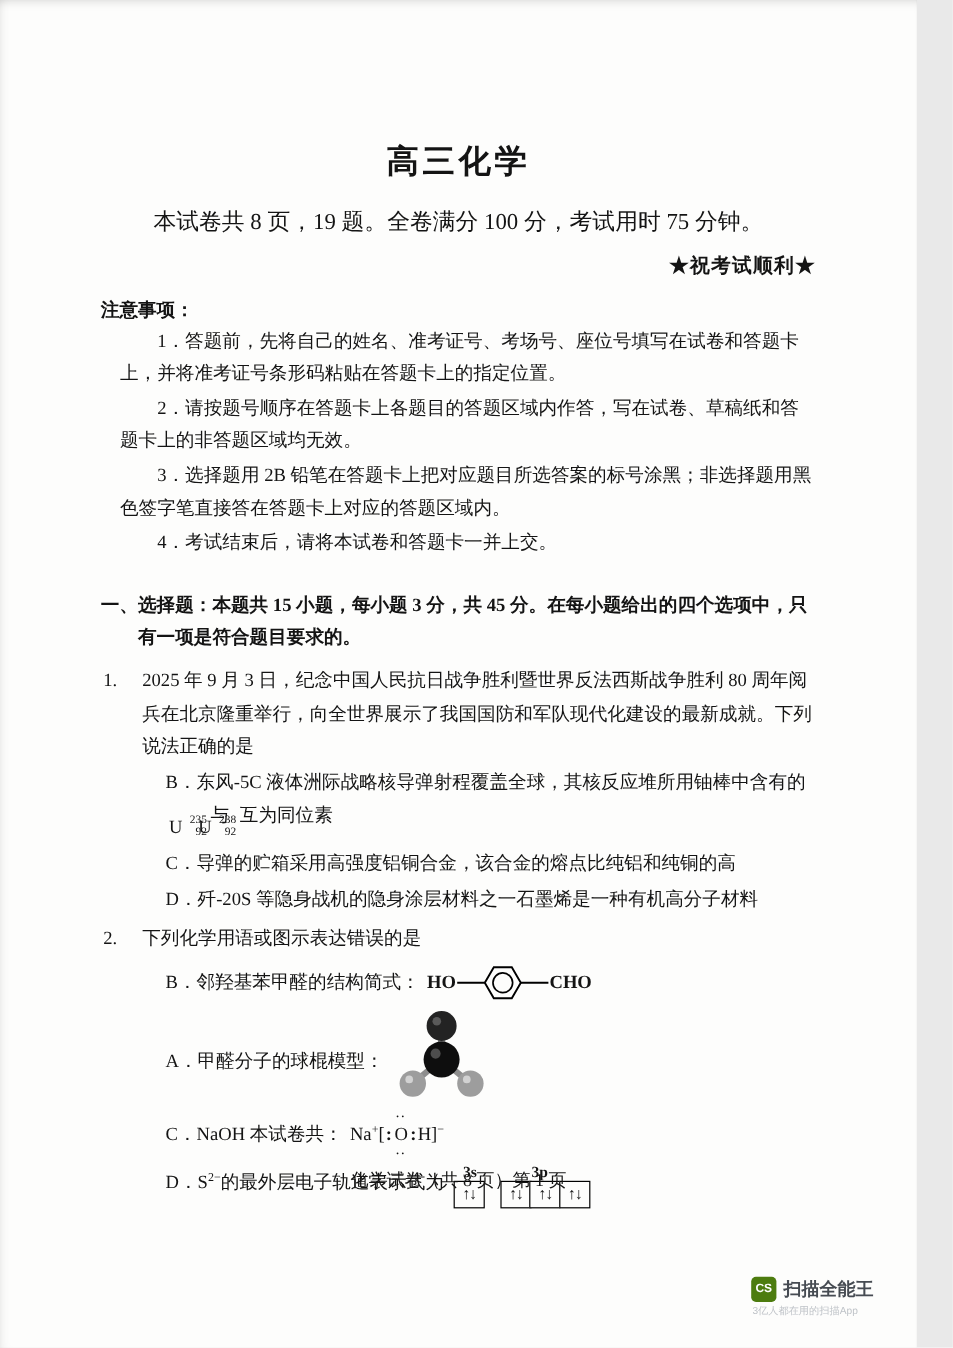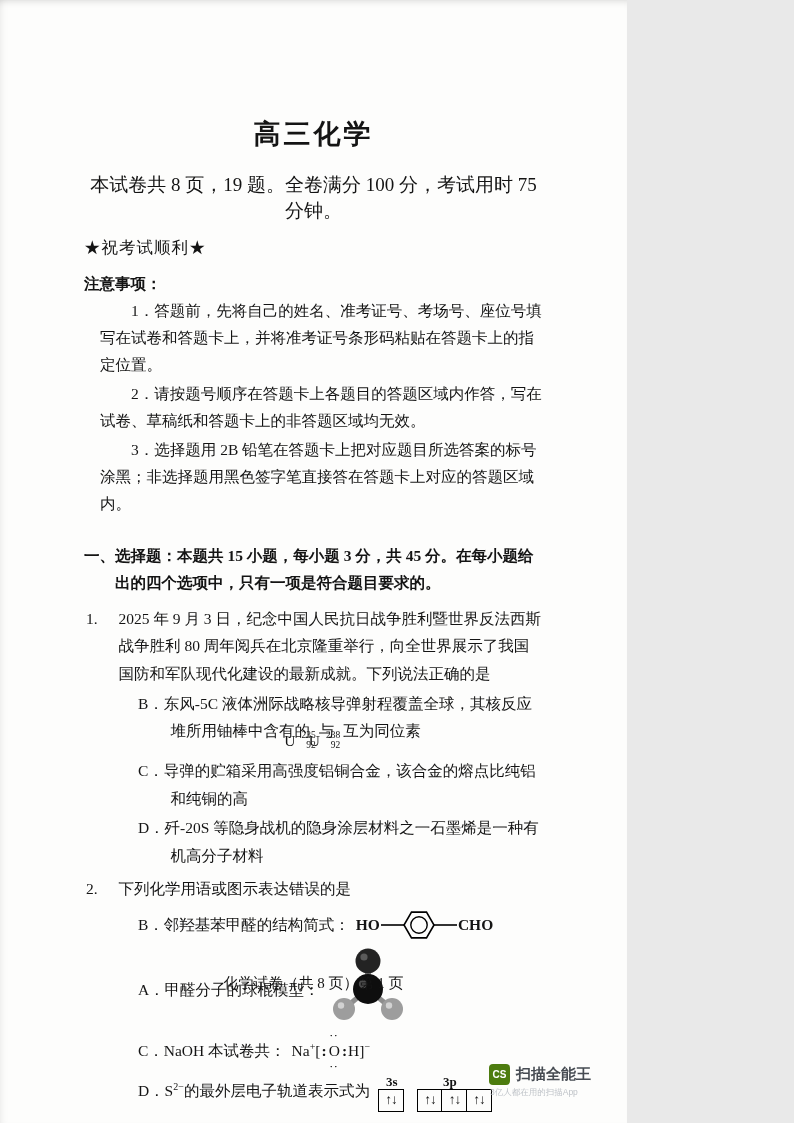--- a/index.html
+++ b/index.html
@@ -3,29 +3,29 @@
 <meta charset="utf-8">
 <style>
   html,body{margin:0;padding:0;}
   body{
     width:794px;height:1123px;
     background:#e9e9e9;
     font-family:"Liberation Serif","DejaVu Serif",serif;
     color:#141414;
   }
   .sheet{
-    position:relative;width:627px;height:1123px;background:#fdfdfc;overflow:hidden;
+    position:relative;width:764px;height:1123px;background:#fdfdfc;overflow:hidden;
     box-shadow:inset 0 7px 9px -7px rgba(0,0,0,.18), inset 7px 0 9px -7px rgba(0,0,0,.10);
   }
   .content{padding:116px 84px 0 84px;}
   .page-title{
     text-align:center;font-size:27px;font-weight:700;letter-spacing:3px;margin:0 0 20px 0;
   }
   .meta{text-align:center;font-size:19px;margin:0 0 13px 0;}
-  .wish{text-align:left;font-size:16.5px;font-weight:400;letter-spacing:1px;margin:0 0 15px 0;}
+  .wish{text-align:right;font-size:16.5px;font-weight:700;letter-spacing:1px;margin:0 0 15px 0;}
   .notice-title{font-weight:700;font-size:15.5px;margin:8px 0 3px 0;}
   .notice{font-size:15.5px;line-height:1.74;text-indent:2em;margin:0 0 2px 16px;}
   .section-title{
     font-weight:700;font-size:15.5px;line-height:1.78;margin:24px 0 8px 0;
     padding-left:2em;text-indent:-2em;
   }
   .question{display:flex;font-size:15.5px;line-height:1.78;margin:4px 0 2px 0;}
   .qnum{flex:none;width:2.1em;padding-left:2px;}
   .qbody{flex:1;min-width:0;}
   .stem{margin:0;}
@@ -83,20 +83,21 @@
     <h1 class="page-title">高三化学</h1>
 
     <p class="meta">本试卷共 8 页，19 题。全卷满分 100 分，考试用时 75 分钟。</p>
 
     <p class="wish">★祝考试顺利★</p>
 
     <p class="notice-title">注意事项：</p>
     <p class="notice">1．答题前，先将自己的姓名、准考证号、考场号、座位号填写在试卷和答题卡上，并将准考证号条形码粘贴在答题卡上的指定位置。</p>
     <p class="notice">2．请按题号顺序在答题卡上各题目的答题区域内作答，写在试卷、草稿纸和答题卡上的非答题区域均无效。</p>
     <p class="notice">3．选择题用 2B 铅笔在答题卡上把对应题目所选答案的标号涂黑；非选择题用黑色签字笔直接答在答题卡上对应的答题区域内。</p>
+    <p class="notice">4．考试结束后，请将本试卷和答题卡一并上交。</p>
 
     <p class="section-title">一、选择题：本题共 15 小题，每小题 3 分，共 45 分。在每小题给出的四个选项中，只有一项是符合题目要求的。</p>
 
     <div class="question">
       <span class="qnum">1.</span>
       <div class="qbody">
         <p class="stem">2025 年 9 月 3 日，纪念中国人民抗日战争胜利暨世界反法西斯战争胜利 80 周年阅兵在北京隆重举行，向全世界展示了我国国防和军队现代化建设的最新成就。下列说法正确的是</p>
         <p class="option"><span>B．东风-5C 液体洲际战略核导弹射程覆盖全球，其核反应堆所用铀棒中含有的</span>
           <span class="isotope">
               <span class="iso-nums">

